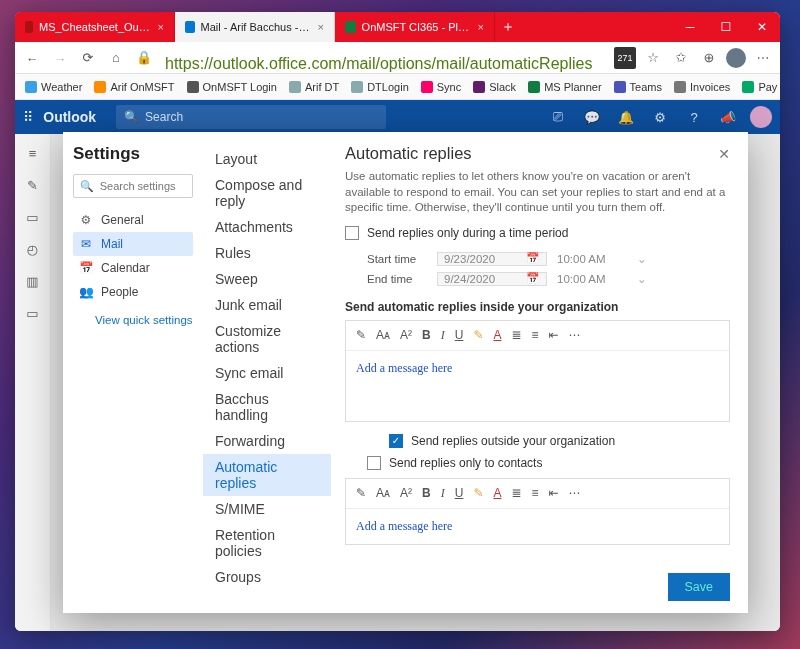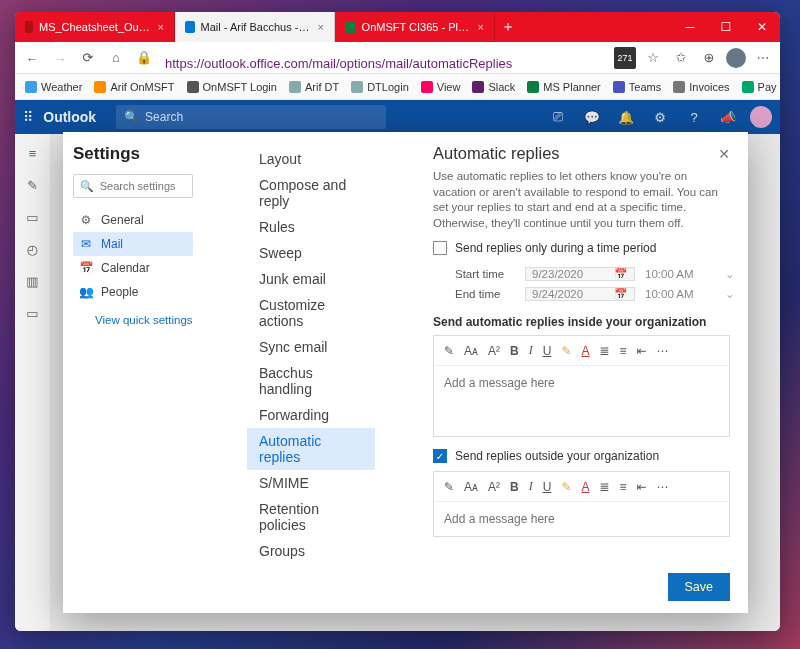--- a/index.html
+++ b/index.html
@@ -12,37 +12,37 @@
   .btab { display:flex; align-items:center; gap:6px; padding:0 10px; font-size:11px; max-width:160px; border-right:1px solid rgba(0,0,0,.15);}
   .btab.red { background:#e81123; color:#fff; }
   .btab.white { background:#f3f3f3; color:#333; }
   .btab .fav{width:12px;height:12px;border-radius:2px;display:inline-block;}
   .btab .x{margin-left:auto;font-size:11px;opacity:.8;}
   .addtab{width:26px;display:flex;align-items:center;justify-content:center;color:#fff;font-size:14px;background:#e81123;}
   .winbtns{margin-left:auto;display:flex;}
   .winbtn{width:36px;height:30px;display:flex;align-items:center;justify-content:center;color:#fff;}
   .toolbar{height:32px;background:#fff;border-bottom:1px solid #e1e1e1;display:flex;align-items:center;gap:6px;padding:0 6px;color:#555;}
   .tbtn{width:22px;height:22px;display:flex;align-items:center;justify-content:center;font-size:13px;}
-  .url{flex:1;font-size:13px;color:#701a75;padding:0 4px;white-space:nowrap;overflow:hidden;margin-top:12px;}
+  .url{flex:1;font-size:16px;color:#4d7c0f;padding:0 4px;white-space:nowrap;overflow:hidden;margin-top:12px;}
   .avatar{width:20px;height:20px;border-radius:50%;background:#678;}
   .bookmarks{height:26px;background:#fafafa;border-bottom:1px solid #e6e6e6;display:flex;align-items:center;gap:4px;padding:0 6px;overflow:hidden;}
   .bm{display:flex;align-items:center;gap:4px;font-size:11px;color:#333;padding:0 4px;white-space:nowrap;}
   .bm .bi{width:12px;height:12px;border-radius:2px;}
   
   .ohdr{height:34px;background:#0d4f9e;display:flex;align-items:center;color:#e8f0fb;padding:0 8px;gap:10px;}
   .waffle{font-size:14px;}
   .brand{font-weight:600;font-size:14px;}
   .osearch{flex:0 0 270px;height:24px;background:#2a64aa;border-radius:2px;display:flex;align-items:center;gap:6px;padding:0 8px;color:#cfe0f4;font-size:12px;margin-left:10px;}
   .osp{flex:1;}
   .oicon{width:24px;text-align:center;font-size:13px;opacity:.9;}
   .mini{background:#e8e8e8;height:calc(100% - 30px - 32px - 26px - 34px);position:relative;}
   .railbg{position:absolute;left:0;top:0;bottom:0;width:36px;background:#f3f3f3;border-right:1px solid #e3e3e3;display:flex;flex-direction:column;align-items:center;gap:14px;padding-top:10px;color:#666;}
   .railbg .ri{font-size:13px;width:18px;height:18px;display:flex;align-items:center;justify-content:center;}
   
-  .modal{position:absolute;top:120px;left:48px;right:32px;bottom:18px;background:#fff;box-shadow:0 10px 40px rgba(0,0,0,.35);display:flex;gap:44px;}
+  .modal{position:absolute;top:120px;left:48px;right:32px;bottom:18px;background:#fff;box-shadow:0 10px 40px rgba(0,0,0,.35);display:flex;}
   .col1{width:140px;padding:12px 10px;border-right:0;}
   .col1 h1{font-size:17px;font-weight:600;color:#222;margin-bottom:10px;}
   .ssearch{border:1px solid #cfcfcf;border-radius:2px;height:24px;display:flex;align-items:center;gap:6px;padding:0 6px;color:#777;font-size:11px;margin-bottom:10px;}
   .nav1{display:flex;flex-direction:column;}
   .nav1 .it{display:flex;align-items:center;gap:8px;padding:5px 6px;font-size:12px;color:#444;border-radius:2px;cursor:pointer;}
   .nav1 .it .ic{width:14px;text-align:center;color:#666;}
   .nav1 .it.active{background:#dceafe;color:#1864c7;}
   .nav1 .it.active .ic{color:#1864c7;}
   .quick{color:#1371c3;font-size:11.5px;margin:10px 0 0 22px;cursor:pointer;}
   .col2{width:128px;padding:14px 0;}
@@ -53,37 +53,37 @@
   .phead h2{font-size:16.5px;font-weight:400;color:#333;}
   .closex{color:#777;font-size:14px;cursor:pointer;}
   .desc{font-size:11.5px;color:#666;line-height:1.35;margin-bottom:10px;}
   .row{display:flex;align-items:center;gap:8px;font-size:12px;color:#333;margin-bottom:8px;}
   .toggle{width:32px;height:16px;border-radius:8px;background:#106ebe;position:relative;cursor:pointer;}
   .toggle::after{content:"";position:absolute;right:2px;top:2px;width:12px;height:12px;border-radius:50%;background:#fff;}
   .chk{width:14px;height:14px;border:1px solid #888;background:#fff;display:inline-flex;align-items:center;justify-content:center;}
   .chk.checked{background:#106ebe;border-color:#106ebe;color:#fff;font-size:10px;}
   .chk.checked::after{content:"✓";}
   .tgrid{display:grid;grid-template-columns:60px 110px 70px 20px;gap:6px 10px;align-items:center;margin:4px 0 10px 22px;font-size:11.5px;color:#555;}
-  .dt{height:14px;border:1px solid #dcdcdc;background:#f6f6f6;color:#888;padding:0 6px;display:flex;align-items:flex-start;justify-content:space-between;}
+  .dt{height:14px;border:1px solid #dcdcdc;background:#f6f6f6;color:#888;padding:0 6px;display:flex;align-items:flex-end;justify-content:space-between;}
   .dt .cal{color:#aaa;font-size:11px;}
   .tm{color:#888;}
   .chev{color:#aaa;}
   .stitle{font-size:12px;font-weight:600;color:#333;margin:4px 0 6px;}
   .editor{border:1px solid #dcdcdc;}
   .etoolbar{height:30px;border-bottom:1px solid #eee;display:flex;align-items:center;gap:10px;padding:0 10px;color:#555;}
   .etoolbar span{font-size:12px;cursor:pointer;}
   .etoolbar .b{font-weight:700;}
   .etoolbar .i{font-style:italic;font-family:serif;}
   .etoolbar .u{text-decoration:underline;}
-  .ebody{min-height:70px;padding:10px;font-size:12px;color:#737373;}
+  .ebody{min-height:70px;padding:10px;font-size:12px;color:#1d4ed8;font-family:Liberation Serif, serif;}
   .e2 .ebody{min-height:24px;}
   .subchk{margin-left:22px;}
   .footer{margin-top:auto;display:flex;justify-content:flex-end;gap:8px;padding:10px 0 12px;}
   .btn{height:28px;padding:0 16px;font-size:12.5px;border:1px solid #ccc;background:#fff;cursor:pointer;display:flex;align-items:center;}
-  .btn.primary{background:#106ebe;border-color:#106ebe;color:#fef9c3;}
+  .btn.primary{background:#106ebe;border-color:#106ebe;color:#5eead4;}
 </style>
 </head>
 <body>
 
 <div class="window">
 
   <div class="titlebar">
     <div class="tabs">
       <div class="btab red">
         <span class="fav" style="background:#a11"></span>
@@ -140,21 +140,21 @@
       <div class="bm">
         <span class="bi" style="background:#8aa"></span>
         <span>Arif DT</span>
       </div>
       <div class="bm">
         <span class="bi" style="background:#8aa"></span>
         <span>DTLogin</span>
       </div>
       <div class="bm">
         <span class="bi" style="background:#f06"></span>
-        <span>View</span>
+        <span>Sync</span>
       </div>
       <div class="bm">
         <span class="bi" style="background:#611f69"></span>
         <span>Slack</span>
       </div>
       <div class="bm">
         <span class="bi" style="background:#107c41"></span>
         <span>MS Planner</span>
       </div>
       <div class="bm">
@@ -225,20 +225,21 @@
             <span>People</span>
           </div>
         </div>
       <div class="quick">View quick settings</div>
     </div>
 
     <div class="col2">
       <div class="nav2" id="nav2">
           <div class="s">Layout</div>
           <div class="s">Compose and reply</div>
+          <div class="s">Attachments</div>
           <div class="s">Rules</div>
           <div class="s">Sweep</div>
           <div class="s">Junk email</div>
           <div class="s">Customize actions</div>
           <div class="s">Sync email</div>
           <div class="s">Bacchus handling</div>
           <div class="s">Forwarding</div>
           <div class="s active">Automatic replies</div>
           <div class="s">S/MIME</div>
           <div class="s">Retention policies</div>
@@ -289,23 +290,27 @@
           <span style="color:#e8a33a">✎</span>
           <span style="color:#c33;text-decoration:underline">A</span>
           <span>≣</span>
           <span>≡</span>
           <span>⇤</span>
           <span>⋯</span>
         </div>
         <div class="ebody">Add a message here</div>
       </div>
 
-      <div class="row" style="margin-top:12px;">
+      <div class="row" style="margin-top:12px;margin-left:44px;">
         <span class="chk checked"></span>
         <span>Send replies outside your organization</span>
+      </div>
+      <div class="row subchk">
+        <span class="chk"></span>
+        <span>Send replies only to contacts</span>
       </div>
 
       <div class="editor e2">
         <div class="etoolbar">
           <span>✎</span>
           <span>Aᴀ</span>
           <span>A²</span>
           <span class="b">B</span>
           <span class="i">I</span>
           <span class="u">U</span>

